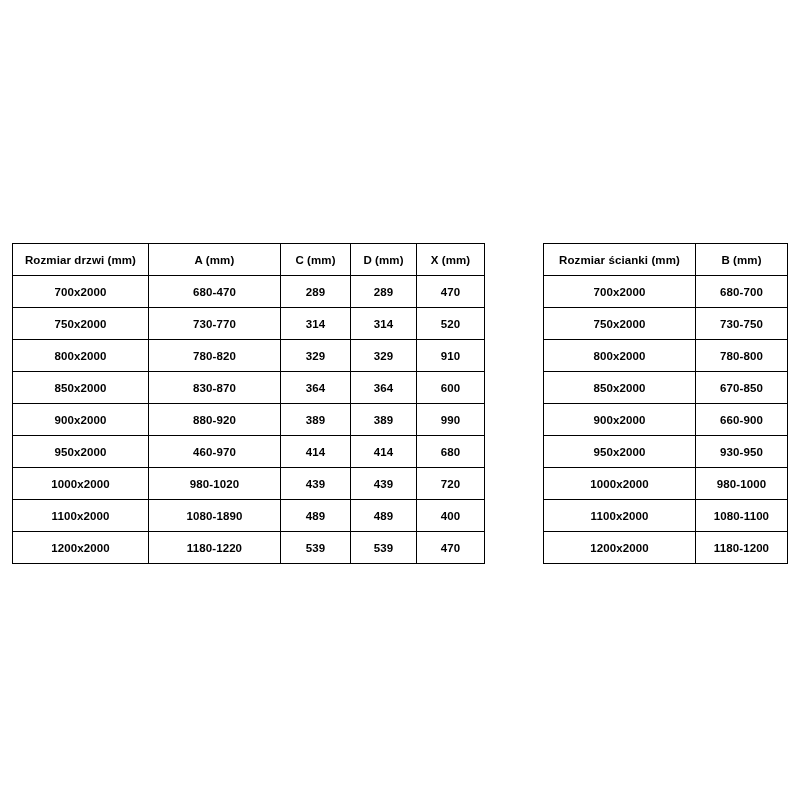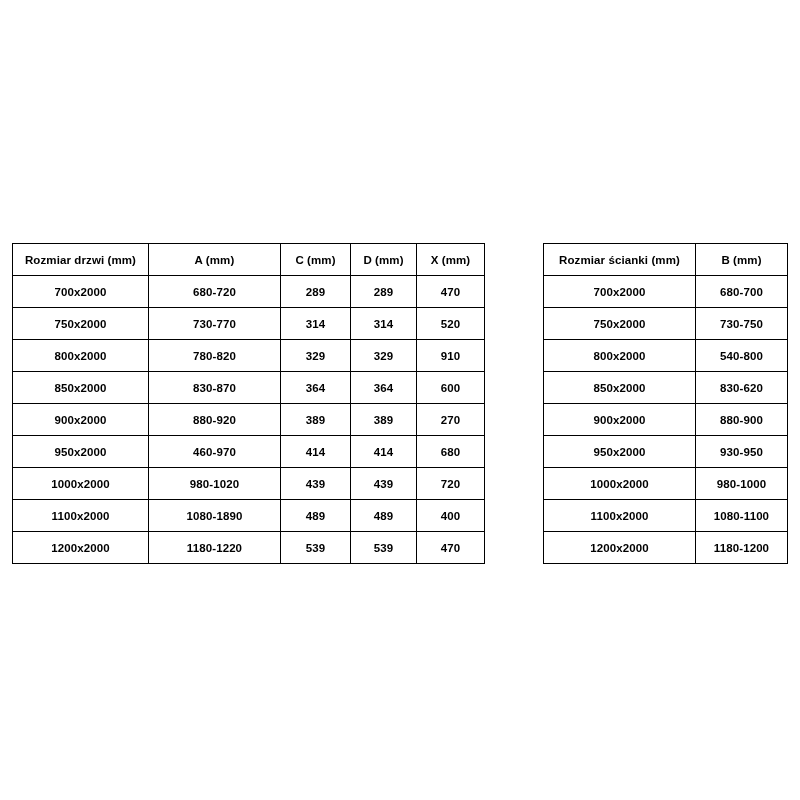--- a/index.html
+++ b/index.html
@@ -74,21 +74,21 @@
         <th>Rozmiar drzwi (mm)</th>
         <th>A (mm)</th>
         <th>C (mm)</th>
         <th>D (mm)</th>
         <th>X (mm)</th>
       </tr>
     </thead>
     <tbody>
       <tr>
         <td>700x2000</td>
-        <td>680-720</td>
+        <td>680-470</td>
         <td>289</td>
         <td>289</td>
         <td>470</td>
       </tr>
       <tr>
         <td>750x2000</td>
         <td>730-770</td>
         <td>314</td>
         <td>314</td>
         <td>520</td>
@@ -105,21 +105,21 @@
         <td>830-870</td>
         <td>364</td>
         <td>364</td>
         <td>600</td>
       </tr>
       <tr>
         <td>900x2000</td>
         <td>880-920</td>
         <td>389</td>
         <td>389</td>
-        <td>270</td>
+        <td>990</td>
       </tr>
       <tr>
         <td>950x2000</td>
         <td>460-970</td>
         <td>414</td>
         <td>414</td>
         <td>680</td>
       </tr>
       <tr>
         <td>1000x2000</td>
@@ -160,29 +160,29 @@
       <tr>
         <td>700x2000</td>
         <td>680-700</td>
       </tr>
       <tr>
         <td>750x2000</td>
         <td>730-750</td>
       </tr>
       <tr>
         <td>800x2000</td>
-        <td>540-800</td>
+        <td>780-800</td>
       </tr>
       <tr>
         <td>850x2000</td>
-        <td>830-620</td>
+        <td>670-850</td>
       </tr>
       <tr>
         <td>900x2000</td>
-        <td>880-900</td>
+        <td>660-900</td>
       </tr>
       <tr>
         <td>950x2000</td>
         <td>930-950</td>
       </tr>
       <tr>
         <td>1000x2000</td>
         <td>980-1000</td>
       </tr>
       <tr>

